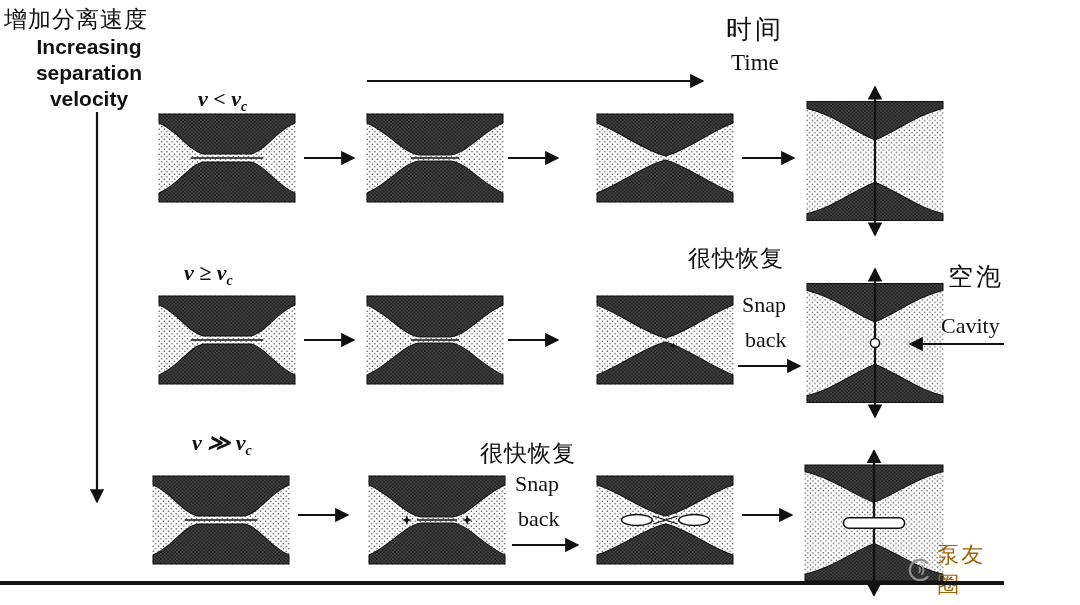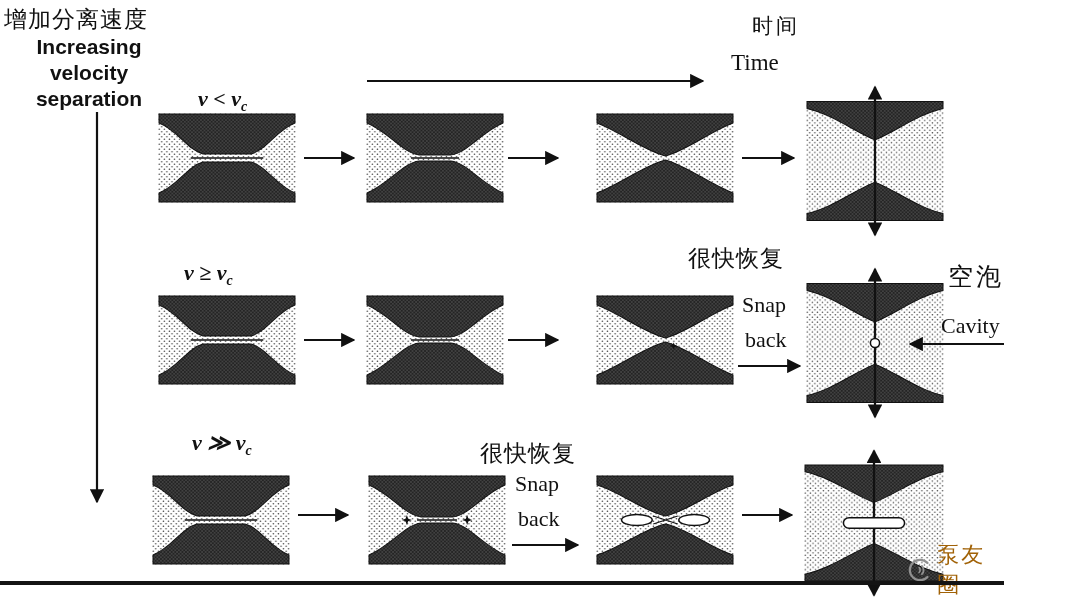--- a/index.html
+++ b/index.html
@@ -49,32 +49,32 @@
       <marker id="ah" viewBox="0 0 10 10" refX="9" refY="5" markerWidth="6.5" markerHeight="6.5" orient="auto-start-reverse">
         <path d="M0,0 L10,5 L0,10 Z" fill="#111"></path>
       </marker>
     </defs>
   </svg>
 
   
   <div class="abs cn-md" style="left:4px; top:4px;">增加分离速度</div>
   <div class="abs en-title" style="left:18px; top:34px;">
     <div>Increasing</div>
+    <div>separation</div>
     <div>velocity</div>
-    <div>separation</div>
   </div>
 
   <svg class="g" style="left:87px; top:110px;" width="20" height="400" viewBox="0 0 20 400">
     <line class="aline" x1="10" y1="2" x2="10" y2="392" marker-end="url(#ah)"></line>
   </svg>
 
   <svg class="g" style="left:365px; top:70px;" width="345" height="20" viewBox="0 0 345 20">
     <line class="aline" x1="2" y1="11" x2="338" y2="11" marker-end="url(#ah)"></line>
   </svg>
-  <div class="abs cn-lg" style="left:752px; top:12px; font-size:21px;">时间</div>
+  <div class="abs cn-lg" style="left:726px; top:12px; font-size:26px;">时间</div>
   <div class="abs en-bold" style="left:731px; top:50px; font-size:23px;">Time</div>
 
   
   <div class="abs vlabel" style="left:198px; top:86px;"><span>v &lt; v</span><sub>c</sub></div>
 
   <svg class="g" style="left:158px; top:113px;" width="138" height="90" viewBox="0 0 135 90" preserveAspectRatio="none">
     <rect width="135" height="90" fill="url(#stipple)"></rect>
     <path class="surf" d="M1,1 L134,1 L134,10 C116,17 106,37 91,41 L44,41 C29,37 19,17 1,10 Z"></path>
     <path class="surf" d="M1,89 L134,89 L134,80 C116,73 106,53 91,49 L44,49 C29,53 19,73 1,80 Z"></path>
     <line class="film" x1="32" y1="45" x2="103" y2="45"></line>

